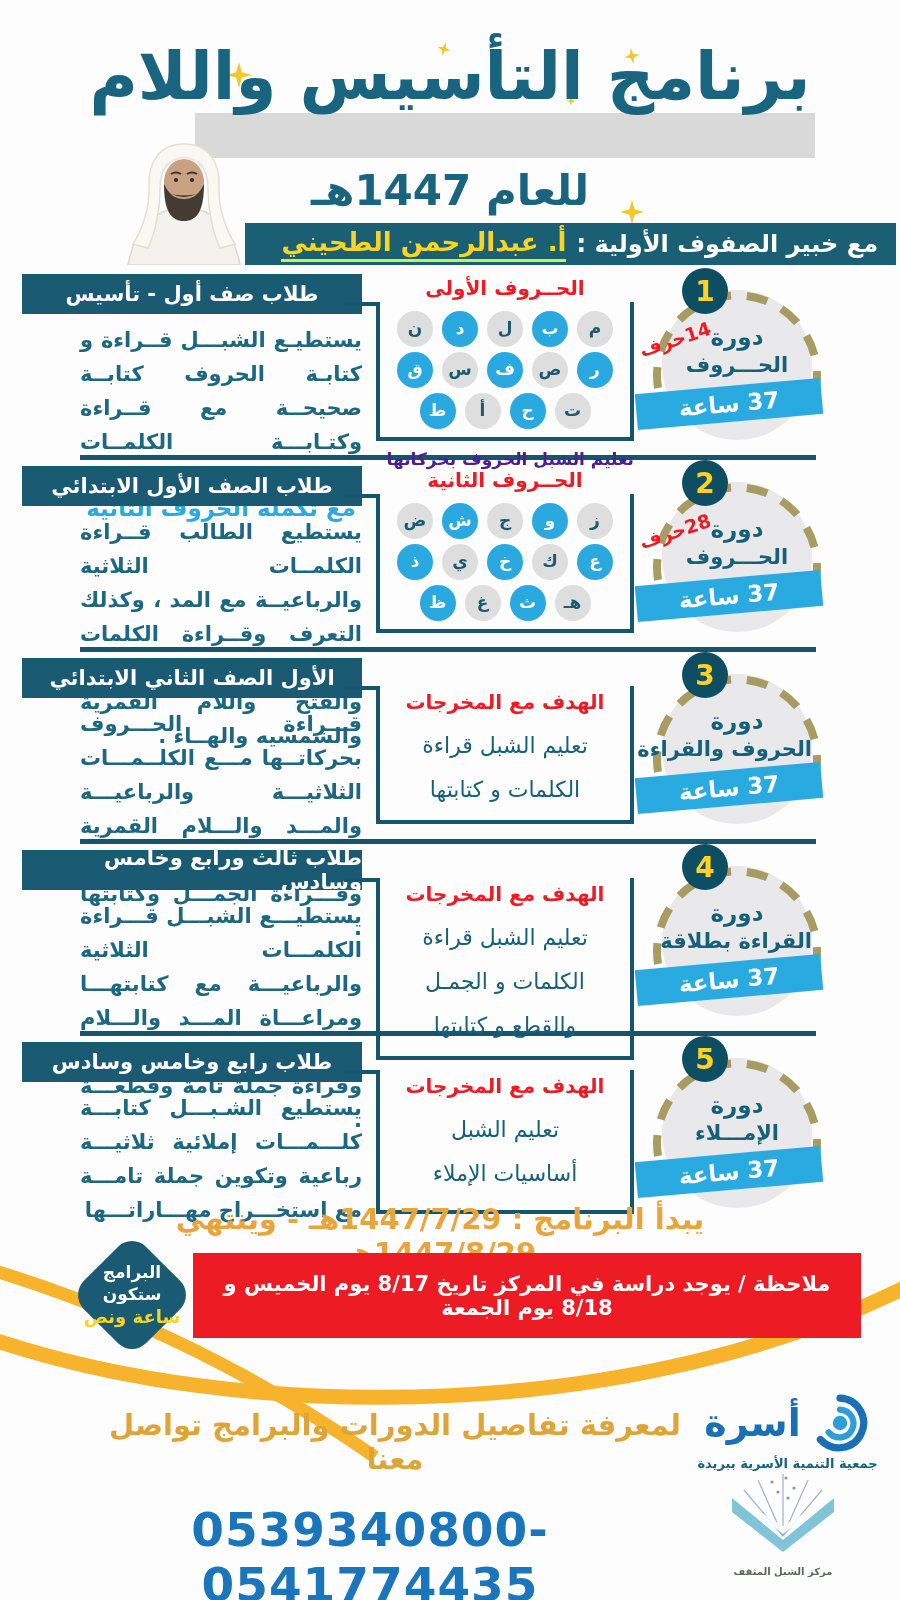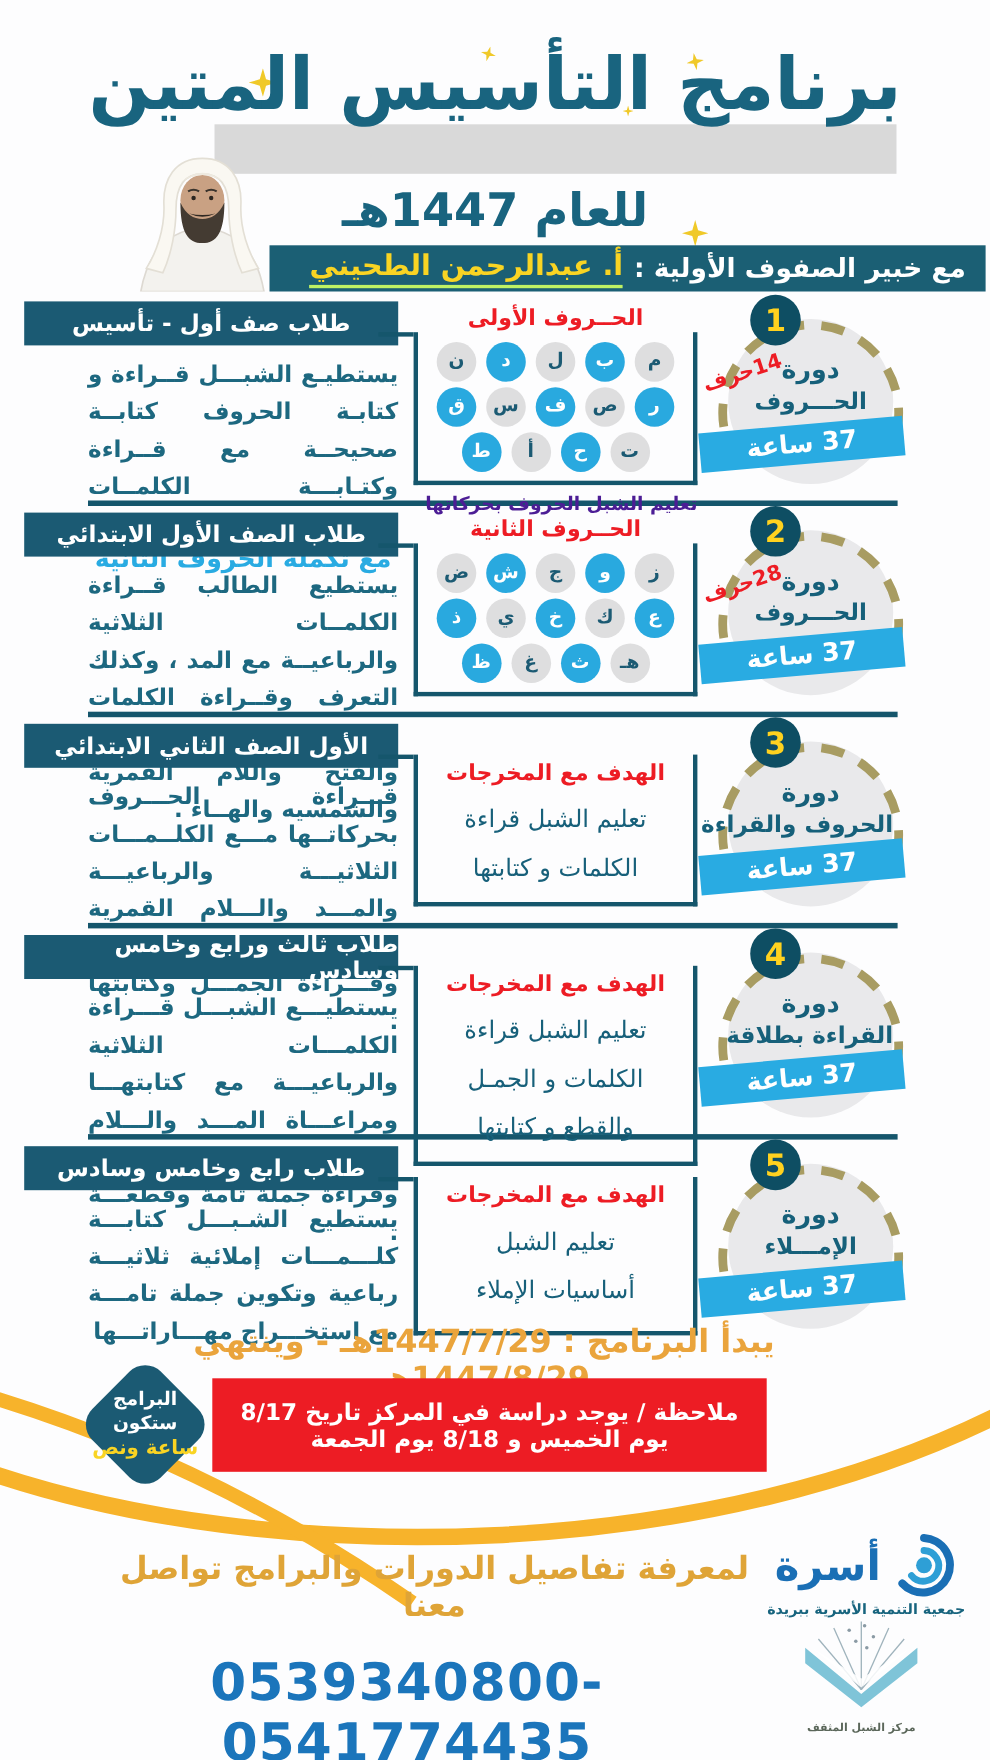--- a/index.html
+++ b/index.html
@@ -57,21 +57,21 @@
     white-space:pre-line; line-height:2.0; }
   .textcol { flex:1; min-width:0; padding-top:6px; }
   .sec-header { width:340px; height:40px; background:#1b5a73; color:#ffffff; font-size:21px; font-weight:bold;
     display:flex; align-items:center; justify-content:center; }
   .sec-para { margin-top:9px; color:#1d6880; font-size:21px; font-weight:bold; line-height:34px; text-align:justify; }
   .sec-highlight { margin-top:2px; text-align:center; color:#29abe2; font-size:23px; font-weight:bold; }
   
   .swoosh { position:absolute; top:1235px; left:0; width:900px; height:270px; z-index:1; }
   .schedule { position:absolute; top:1202px; left:110px; right:130px; text-align:center;
     color:#eaa43c; font-size:29px; font-weight:bold; z-index:2; }
-  .note { position:absolute; top:1253px; left:193px; width:504px; height:85px; background:#ed1c24;
+  .note { position:absolute; top:1253px; left:193px; width:668px; height:85px; background:#ed1c24;
     color:#ffffff; font-size:21px; font-weight:bold; display:flex; align-items:center; justify-content:center;
     text-align:center; padding:0 22px; z-index:2; }
   .diamond { position:absolute; top:1251px; left:88px; width:88px; height:88px; background:#1b5a73;
     border-radius:20px; transform:rotate(45deg); z-index:3; }
   .diamond-text { position:absolute; top:1251px; left:68px; width:128px; height:88px; z-index:4;
     display:flex; flex-direction:column; align-items:center; justify-content:center;
     color:#ffffff; font-size:17px; font-weight:bold; line-height:1.3; text-align:center; }
   .diamond-text .yellow-line { color:#f9d423; font-size:18px; }
   
   .contact-line { position:absolute; top:1408px; left:90px; width:610px; text-align:center;
@@ -93,21 +93,21 @@
 <div class="canvas">
 
   <span class="star" style="left:226px;top:62px;width:26px;height:26px;"></span>
   <span class="star" style="left:437px;top:42px;width:14px;height:14px;transform:rotate(15deg);"></span>
   <span class="star" style="left:624px;top:48px;width:16px;height:16px;transform:rotate(-10deg);"></span>
   <span class="star" style="left:248px;top:228px;width:17px;height:17px;transform:rotate(12deg);"></span>
   <span class="star" style="left:620px;top:200px;width:24px;height:24px;"></span>
   <span class="star" style="left:566px;top:96px;width:10px;height:10px;"></span>
 
   <div class="title-bar"></div>
-  <h1 class="main-title">برنامج التأسيس المتين</h1>
+  <h1 class="main-title">برنامج التأسيس واللام</h1>
   <div class="sub-title">للعام 1447هـ</div>
 
   <div class="expert-banner">
     <span class="expert-prefix">مع خبير الصفوف الأولية :</span>
     <span class="expert-name">أ. عبدالرحمن الطحيني</span>
   </div>
 
   <svg class="photo" viewBox="0 0 148 125">
     <path d="M18,125 C25,86 46,69 74,67 C102,69 123,86 130,125 Z" fill="#f3f2ee" stroke="#ddd9d2" stroke-width="1.5"></path>
     <path d="M74,4 C49,4 38,23 39,46 C40,68 32,90 23,104 L38,108 C46,91 50,68 50,50 C50,29 58,18 74,18 C90,18 98,29 98,50 C98,68 102,91 110,108 L125,104 C116,90 108,68 109,46 C110,23 99,4 74,4 Z" fill="#faf8f2" stroke="#e3dfd5" stroke-width="1.5"></path>

